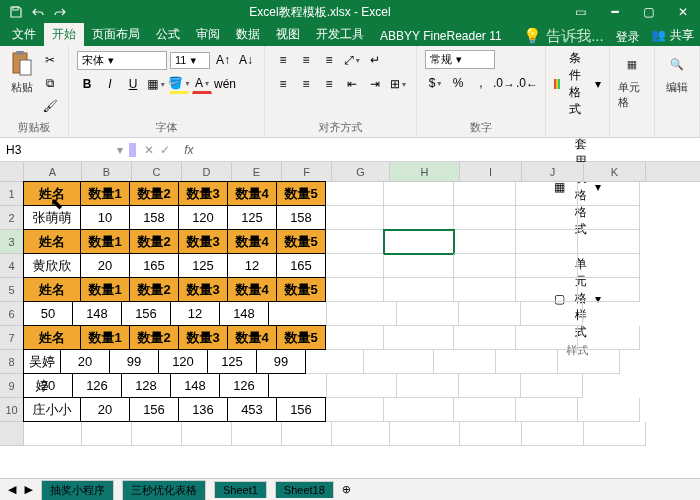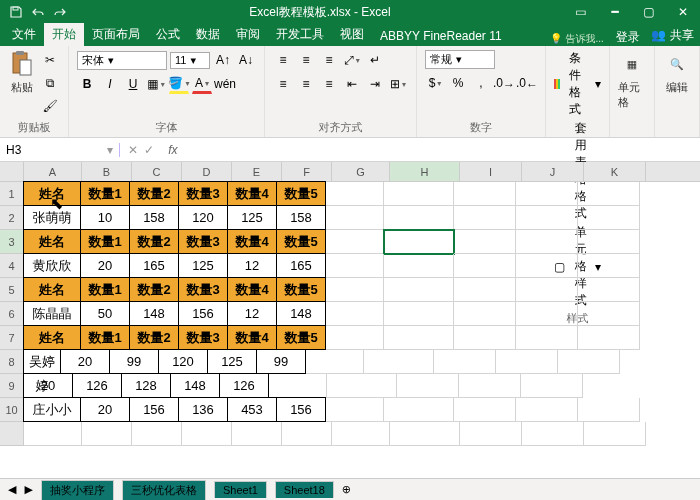--- a/index.html
+++ b/index.html
@@ -7,35 +7,35 @@
 .titlebar { background: #0f7a3e; height: 24px; display: flex; align-items: center; color: #fff; }
 .qat { display: flex; gap: 6px; padding: 0 8px; }
 .qat-btn { width: 16px; height: 16px; display: flex; align-items: center; justify-content: center; opacity: 0.9; }
 .title { flex: 1; text-align: center; font-size: 12px; }
 .winbtns { display: flex; }
 .winbtn { width: 34px; height: 24px; display: flex; align-items: center; justify-content: center; color: #fff; }
 .tabs { background: #0f7a3e; height: 22px; display: flex; align-items: flex-end; padding-left: 4px; color: #fff; }
 .tab { padding: 3px 8px; font-size: 12px; cursor: pointer; }
 .tab.active { background: #f3f2f1; color: #0f7a3e; }
 .tabspacer { flex: 1; }
-.tellme { color: #c8e6c9; font-size: 10px; padding: 0 6px; }
+.tellme { color: #c8e6c9; font-size: 15px; padding: 0 6px; }
 .login { padding: 0 6px; font-size: 12px; }
 .share { padding: 2px 6px; font-size: 12px; }
 .ribbon { background: #f3f2f1; height: 92px; display: flex; border-bottom: 1px solid #d4d4d4; }
 .group { border-right: 1px solid #e1e1e1; padding: 4px 8px 2px; display: flex; flex-direction: column; justify-content: space-between; }
 .group-label { text-align: center; font-size: 11px; color: #666; padding-top: 2px; }
 .group-body { display: flex; gap: 4px; align-items: flex-start; }
 .bigbtn { display: flex; flex-direction: column; align-items: center; gap: 2px; font-size: 11px; color: #333; }
 .icon-box { width: 28px; height: 28px; display: flex; align-items: center; justify-content: center; }
 .stack { display: flex; flex-direction: column; gap: 3px; }
 .row { display: flex; gap: 3px; align-items: center; }
 .combo { border: 1px solid #ababab; background: #fff; padding: 1px 4px; font-size: 11px; display: flex; align-items: center; gap: 4px; }
 .smallbtn { width: 20px; height: 20px; display: flex; align-items: center; justify-content: center; border: 1px solid transparent; font-size: 12px; }
 .namebox-row { height: 24px; border-bottom: 1px solid #d4d4d4; display: flex; align-items: center; background: #fff; }
-.namebox { width: 120px; border-right: 1px solid #c4b5fd; padding: 0 6px; display: flex; justify-content: space-between; align-items: center; }
+.namebox { width: 136px; border-right: 7px solid #c4b5fd; padding: 0 6px; display: flex; justify-content: space-between; align-items: center; }
 .fx-btns { display: flex; gap: 6px; padding: 0 8px; color: #999; }
 .fx-label { padding: 0 6px; font-style: italic; color: #666; }
 .formula-input { flex: 1; padding: 0 4px; }
 .sheet { position: relative; }
 .colheads { display: flex; height: 20px; background: #e6e6e6; border-bottom: 1px solid #ccc; }
 .corner { width: 24px; border-right: 1px solid #ccc; background: #e6e6e6; }
 .colhead { border-right: 1px solid #ccc; text-align: center; font-size: 11px; color: #555; line-height: 20px; }
 .colhead.sel { background: #d2e8d4; }
 .gridrow { display: flex; height: 24px; }
 .rowhead { width: 24px; background: #e6e6e6; border-right: 1px solid #ccc; border-bottom: 1px solid #ccc; text-align: center; font-size: 11px; color: #555; line-height: 24px; }
@@ -80,24 +80,24 @@
     <div class="winbtn">▢</div>
     <div class="winbtn">✕</div>
   </div>
 </div>
 
 <div class="tabs">
   <div class="tab">文件</div>
   <div class="tab active">开始</div>
   <div class="tab">页面布局</div>
   <div class="tab">公式</div>
+  <div class="tab">审阅</div>
   <div class="tab">数据</div>
-  <div class="tab">审阅</div>
+  <div class="tab">视图</div>
   <div class="tab">开发工具</div>
-  <div class="tab">视图</div>
   <div class="tab">ABBYY FineReader 11</div>
   <div class="tabspacer"></div>
   <div class="tellme">💡 <span>告诉我...</span></div>
   <div class="login">登录</div>
   <div class="share">👥 <span>共享</span></div>
 </div>
 
 <div class="ribbon">
   <div class="group">
     <div class="group-body">
@@ -185,21 +185,21 @@
         <div class="smallbtn">%</div>
         <div class="smallbtn">,</div>
         <div class="smallbtn">.0→</div>
         <div class="smallbtn">.0←</div>
       </div>
     </div>
     <div class="group-label">数字</div>
   </div>
 
   <div class="group">
-    <div class="group-body stack" style="gap:2px">
+    <div class="group-body stack" style="gap:18px">
       <div class="row"><div class="cond-icon"></div>&nbsp;<span>条件格式</span> ▾</div>
       <div class="row"><span>▦</span>&nbsp;<span>套用表格格式</span> ▾</div>
       <div class="row"><span>▢</span>&nbsp;<span>单元格样式</span> ▾</div>
     </div>
     <div class="group-label">样式</div>
   </div>
 
   <div class="group">
     <div class="group-body">
         <div class="bigbtn">
@@ -315,21 +315,20 @@
         <div class="cell header" style="width: 50px;">数量4</div>
         <div class="cell header" style="width: 50px;">数量5</div>
         <div class="cell" style="width: 58px;"></div>
         <div class="cell" style="width: 70px;"></div>
         <div class="cell" style="width: 62px;"></div>
         <div class="cell" style="width: 62px;"></div>
         <div class="cell" style="width: 62px;"></div>
       </div>
       <div class="gridrow">
         <div class="rowhead">6</div>
-        <div class="cell data" style="width: 58px;">陈晶晶</div>
         <div class="cell data" style="width: 50px;">50</div>
         <div class="cell data" style="width: 50px;">148</div>
         <div class="cell data" style="width: 50px;">156</div>
         <div class="cell data" style="width: 50px;">12</div>
         <div class="cell data" style="width: 50px;">148</div>
         <div class="cell" style="width: 58px;"></div>
         <div class="cell" style="width: 70px;"></div>
         <div class="cell" style="width: 62px;"></div>
         <div class="cell" style="width: 62px;"></div>
         <div class="cell" style="width: 62px;"></div>

